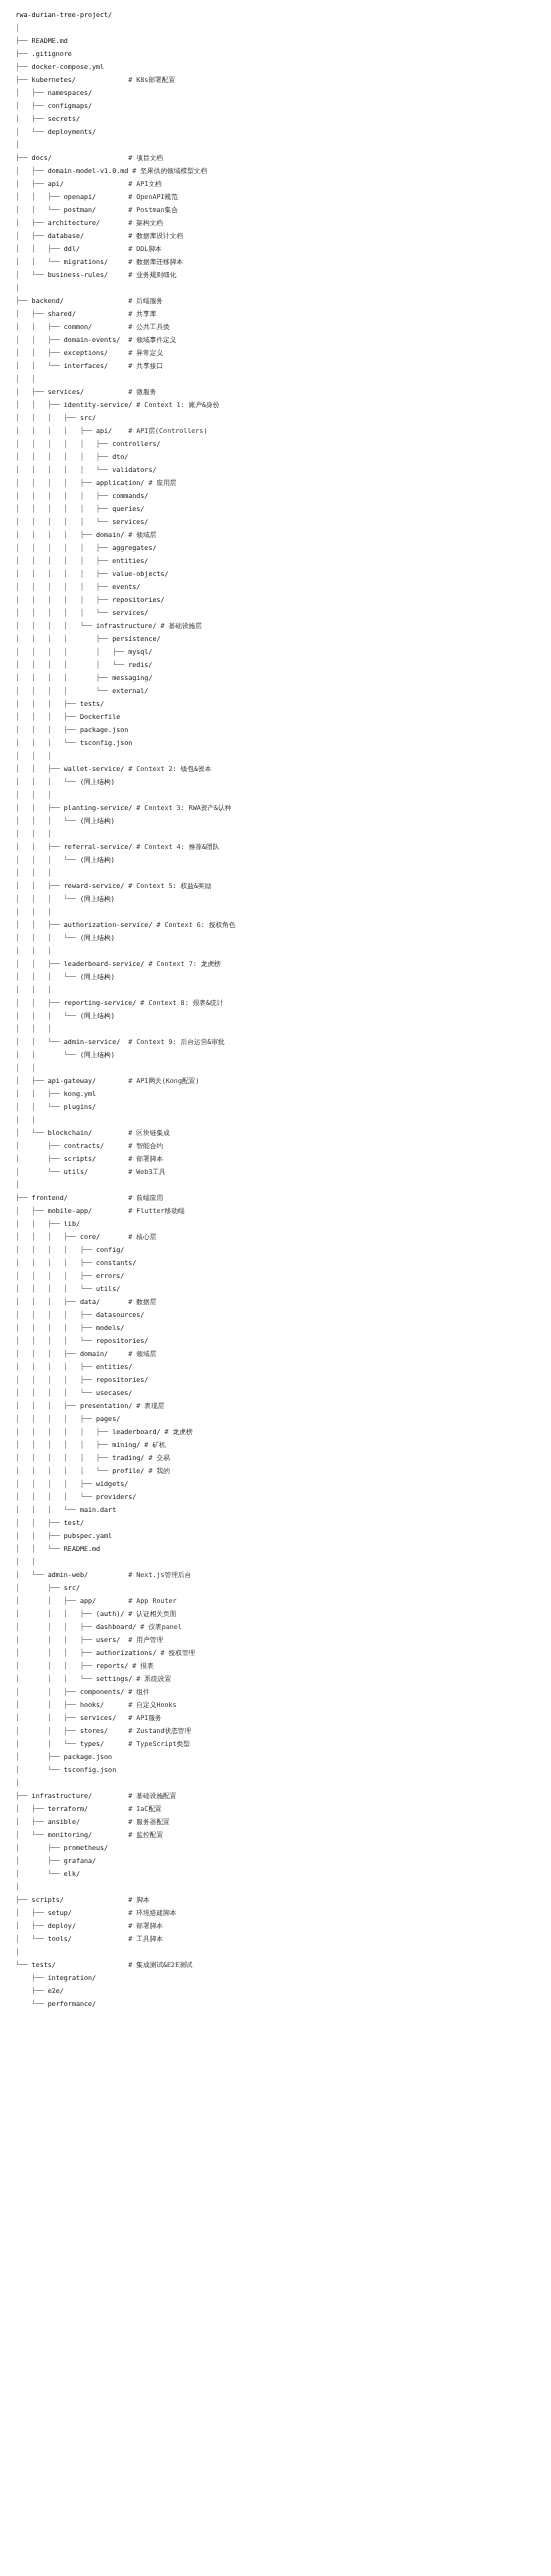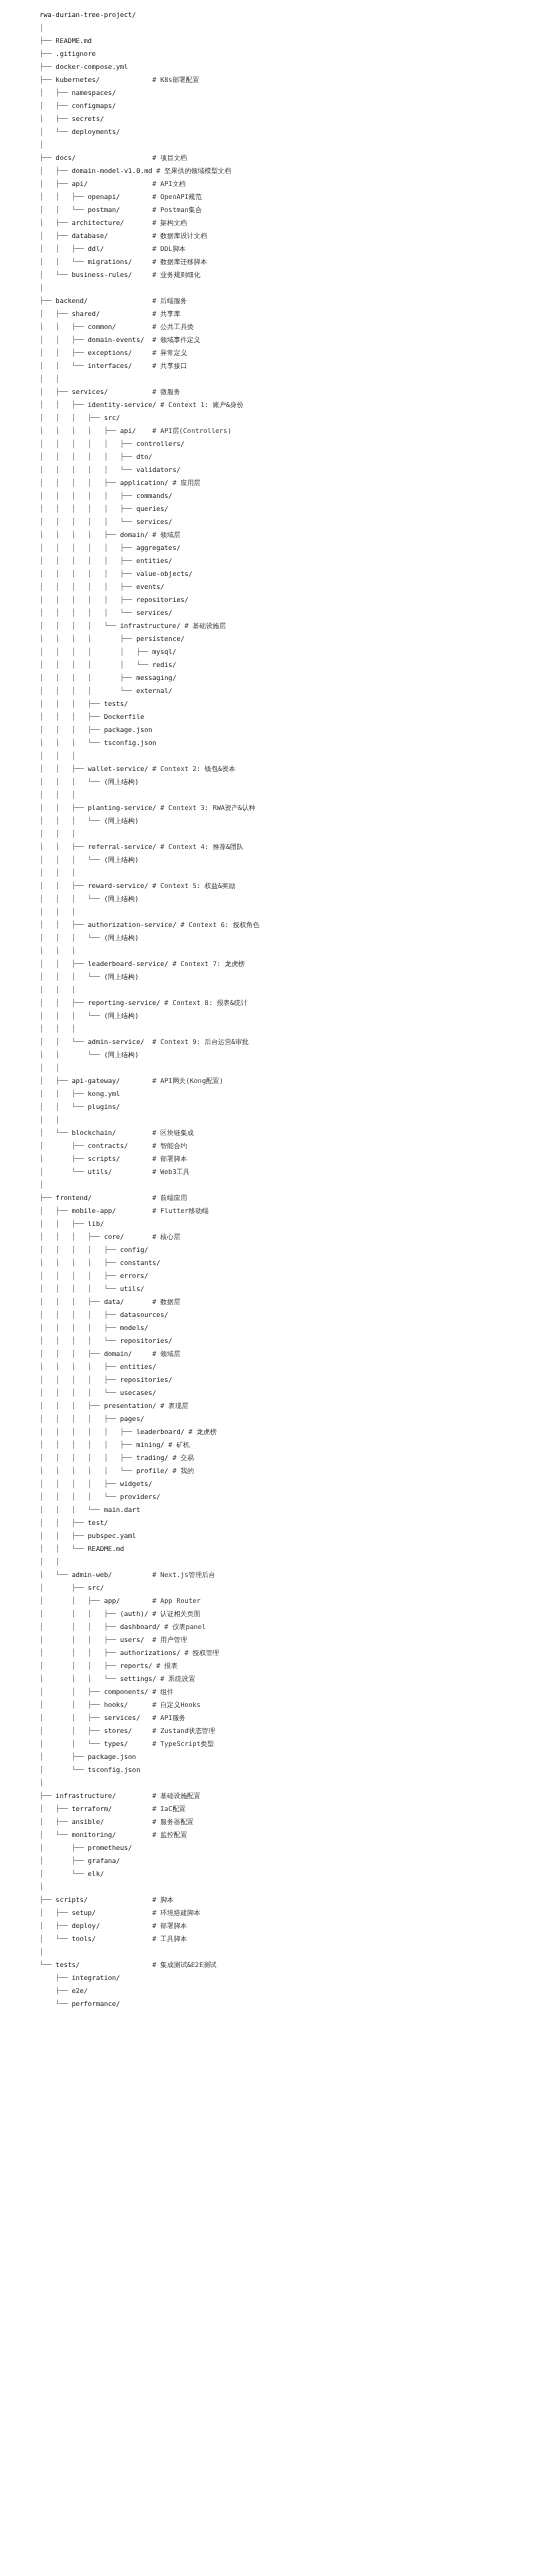--- a/index.html
+++ b/index.html
@@ -10,21 +10,20 @@
   body {
     width: 551px;
     font-family: "DejaVu Sans Mono", monospace;
   }
   #tree-root {
     padding: 9.3px 0 15.5px 15.5px;
     font-size: 6.7px;
     line-height: 13px;
     color: #1a1a1a;
     white-space: pre;
-    margin-left: 24px;
   }
   .row {
     display: block;
     height: 13px;
     white-space: pre;
   }
   .prefix {
     color: #555555;
     white-space: pre;
   }

